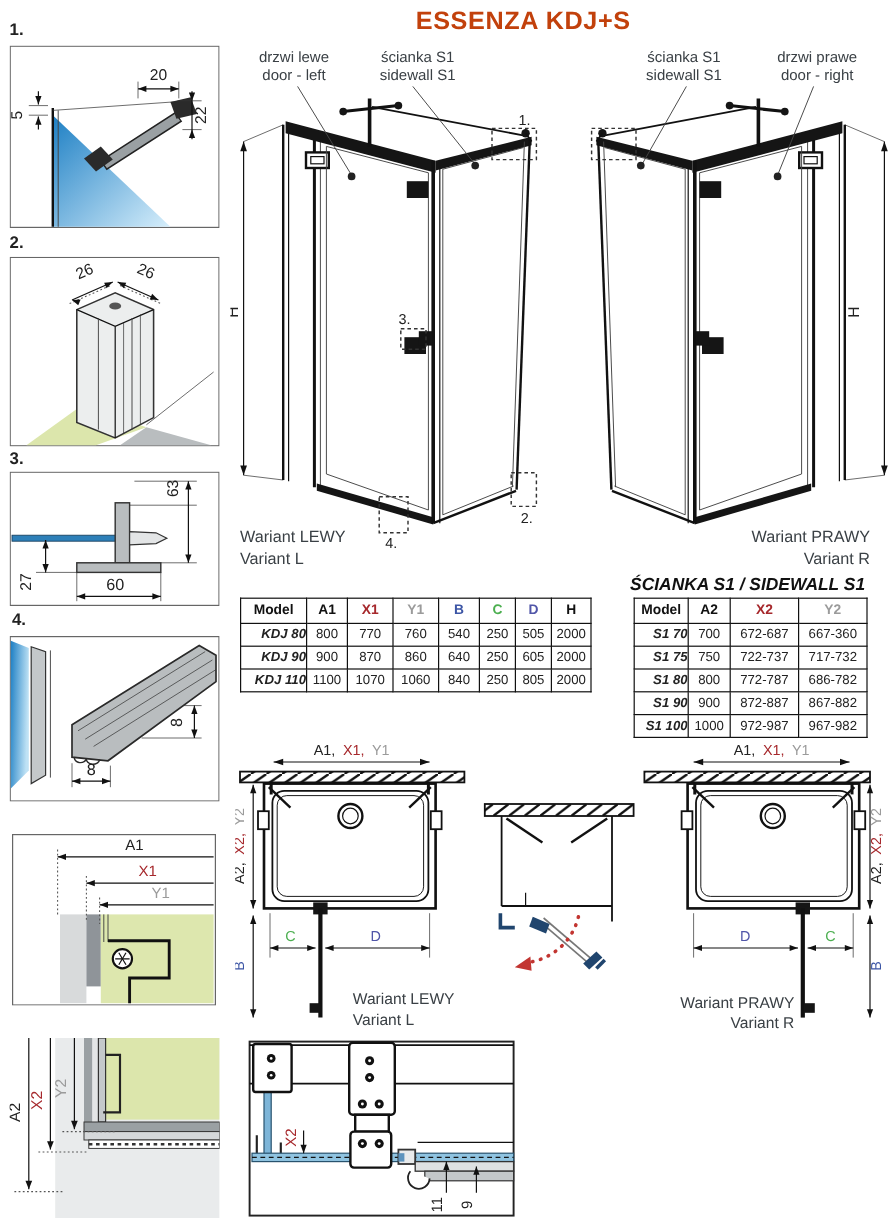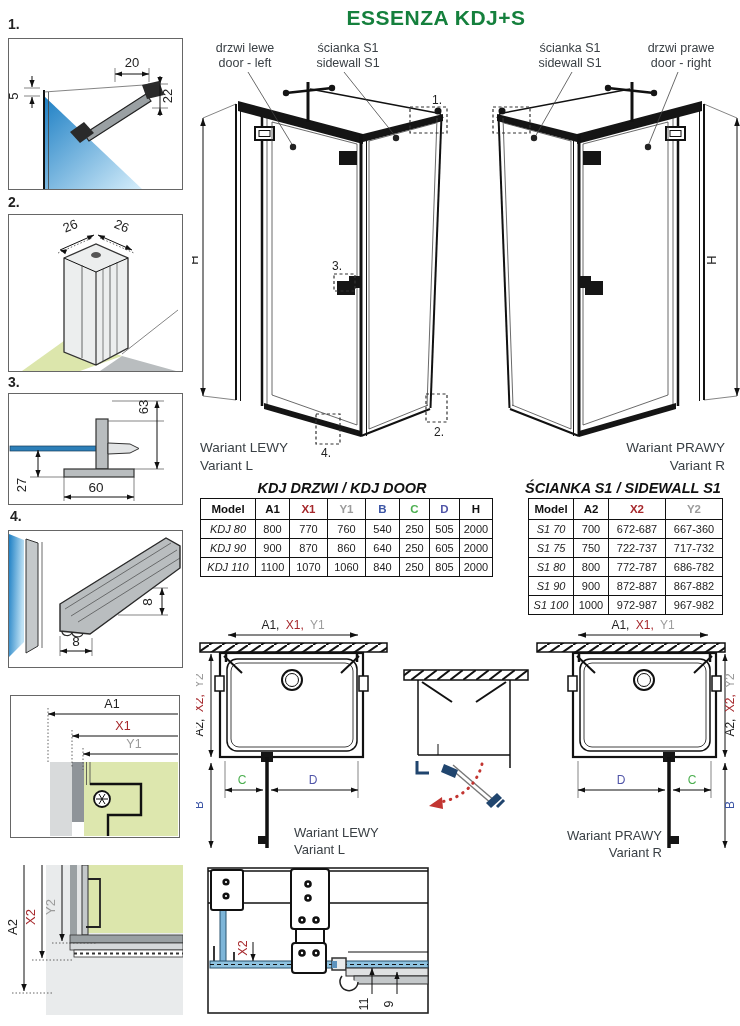--- a/index.html
+++ b/index.html
@@ -1,27 +1,27 @@
 <!DOCTYPE html>
 <html><head>
 <meta charset="utf-8">
 <style>
   html,body{margin:0;padding:0;background:#fff;}
   #page{position:relative;width:740px;height:1026px;background:#fff;overflow:hidden;
         font-family:"Liberation Sans",sans-serif;color:#222;}
   .abs{position:absolute;}
   #title{left:150px;top:6px;width:572px;text-align:center;
-         font-size:21px;font-weight:bold;letter-spacing:.5px;color:#15803d;}
+         font-size:21px;font-weight:bold;letter-spacing:.5px;color:#c2410c;}
   .pnum{font-size:14px;font-weight:600;color:#222;}
   .ttitle{font-style:italic;font-weight:bold;font-size:14.5px;text-align:center;color:#111;white-space:nowrap;}
   .dtable{border-collapse:collapse;table-layout:fixed;}
   .dtable th,.dtable td{border:1.4px solid #111;text-align:center;padding:0;height:18px;
       font-family:"Liberation Sans",sans-serif;font-size:11px;font-weight:normal;overflow:hidden;}
   .dtable th{font-weight:bold;font-size:11.5px;height:20px;color:#111;margin-left:20px;}
-  .dtable td.c0{font-weight:normal;font-style:italic;}
+  .dtable td.c0{font-weight:bold;font-style:italic;text-align:right;}
   .kdj th.c2,.s1 th.c2{color:#a6282c;}
   .kdj th.c3,.s1 th.c3{color:#9b9b9b;}
   .kdj th.c4{color:#3c55a5;}
   .kdj th.c5{color:#4caf50;}
   .kdj th.c6{color:#5055a8;}
   .kdj .c0{width:54px}.kdj .c1{width:33px}.kdj .c2{width:37px}.kdj .c3{width:37px}
   .kdj .c4{width:33px}.kdj .c5{width:29px}.kdj .c6{width:29px}.kdj .c7{width:32px}
   .s1 .c0{width:44px}.s1 .c1{width:34px}.s1 .c2{width:56px}.s1 .c3{width:56px}
   
   .ln05{stroke:#333;stroke-width:.6;fill:none}
@@ -346,21 +346,20 @@
       <text x="209" y="29" text-anchor="middle" class="t125 tg">door - right</text>
       <line x1="206" y1="34" x2="176" y2="108" class="ln08"></line>
       <circle cx="176" cy="109" r="3.2" fill="#222"></circle>
     </g>
     <rect x="21" y="69" width="37" height="26" class="dsh"></rect>
     <text transform="rotate(-90 244 222)" x="244" y="222" text-anchor="middle" class="t13 tk">H</text>
     <text x="253" y="414" text-anchor="end" class="t135 tg">Wariant PRAWY</text>
     <text x="253" y="432" text-anchor="end" class="t135 tg">Variant R</text>
   </svg>
 
-  <div class="abs ttitle" style="left:200px;top:480px;width:284px">KDJ DRZWI / KDJ DOOR</div>
   <table class="abs dtable kdj" style="left:200px;top:498px;width:284px">
     <thead>
         <tr>
           <th class="c0">Model</th>
           <th class="c1">A1</th>
           <th class="c2">X1</th>
           <th class="c3">Y1</th>
           <th class="c4">B</th>
           <th class="c5">C</th>
           <th class="c6">D</th>

